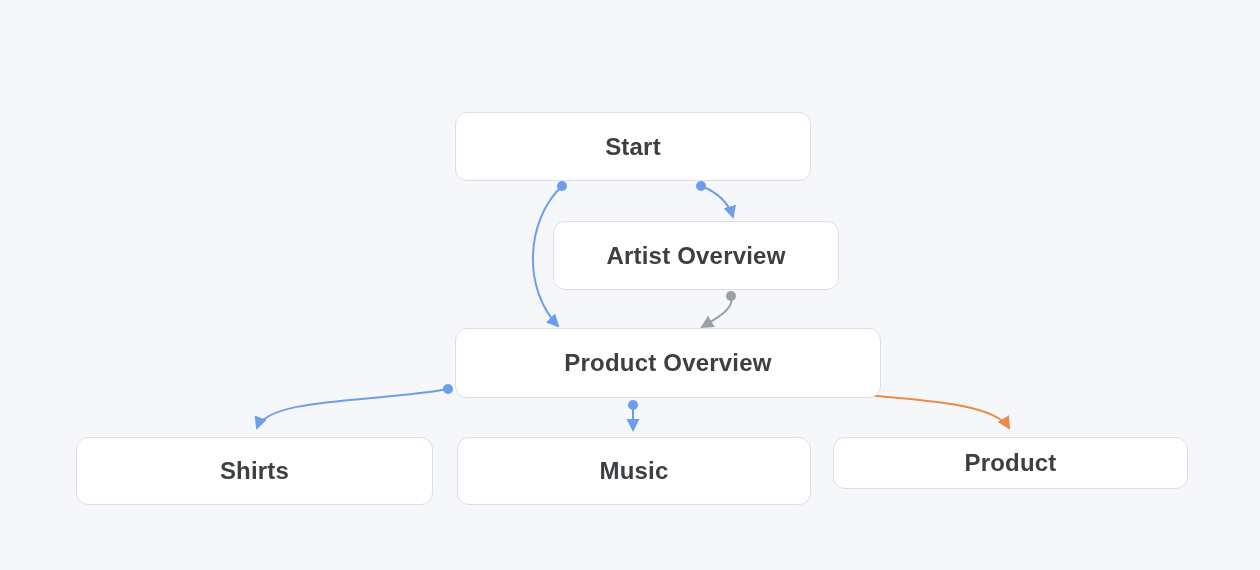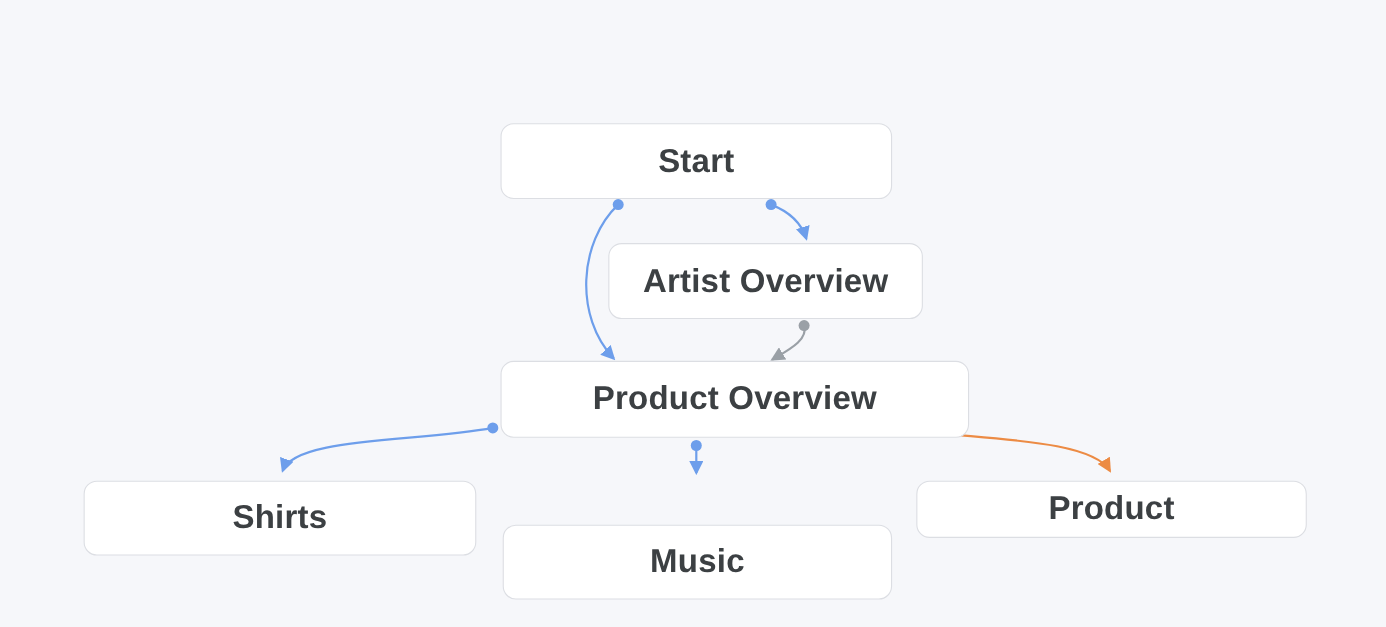--- a/index.html
+++ b/index.html
@@ -23,30 +23,30 @@
     position: absolute;
     background: #FFFFFF;
     border: 1.5px solid #DCDEE3;
     border-radius: 12px;
     display: flex;
     align-items: center;
     justify-content: center;
     cursor: pointer;
   }
   .node-label {
-    font-size: 30px;
+    font-size: 24px;
     font-weight: 600;
     letter-spacing: 0.2px;
     color: #3C4043;
   }
   .node-start            { left: 455px; top: 112px; width: 356px; height: 69px; }
   .node-artist-overview  { left: 553px; top: 221px; width: 286px; height: 69px; }
   .node-product-overview { left: 455px; top: 328px; width: 426px; height: 70px; }
   .node-shirts           { left:  76px; top: 437px; width: 357px; height: 68px; text-align: right; }
-  .node-music            { left: 457px; top: 437px; width: 354px; height: 68px; margin-top: 40px; }
+  .node-music            { left: 457px; top: 437px; width: 354px; height: 68px; }
   .node-product          { left: 833px; top: 437px; width: 355px; height: 52px; }
 </style>
 </head>
 <body style="background: rgb(246, 247, 250);">
 
 <div class="stage">
 
   <svg class="edges" width="1260" height="570" viewBox="0 0 1260 570" xmlns="http://www.w3.org/2000/svg">
       <defs>
         <marker id="ah0" viewBox="0 0 10 10" refX="8.5" refY="5" markerWidth="6.5" markerHeight="6.5" orient="auto">

